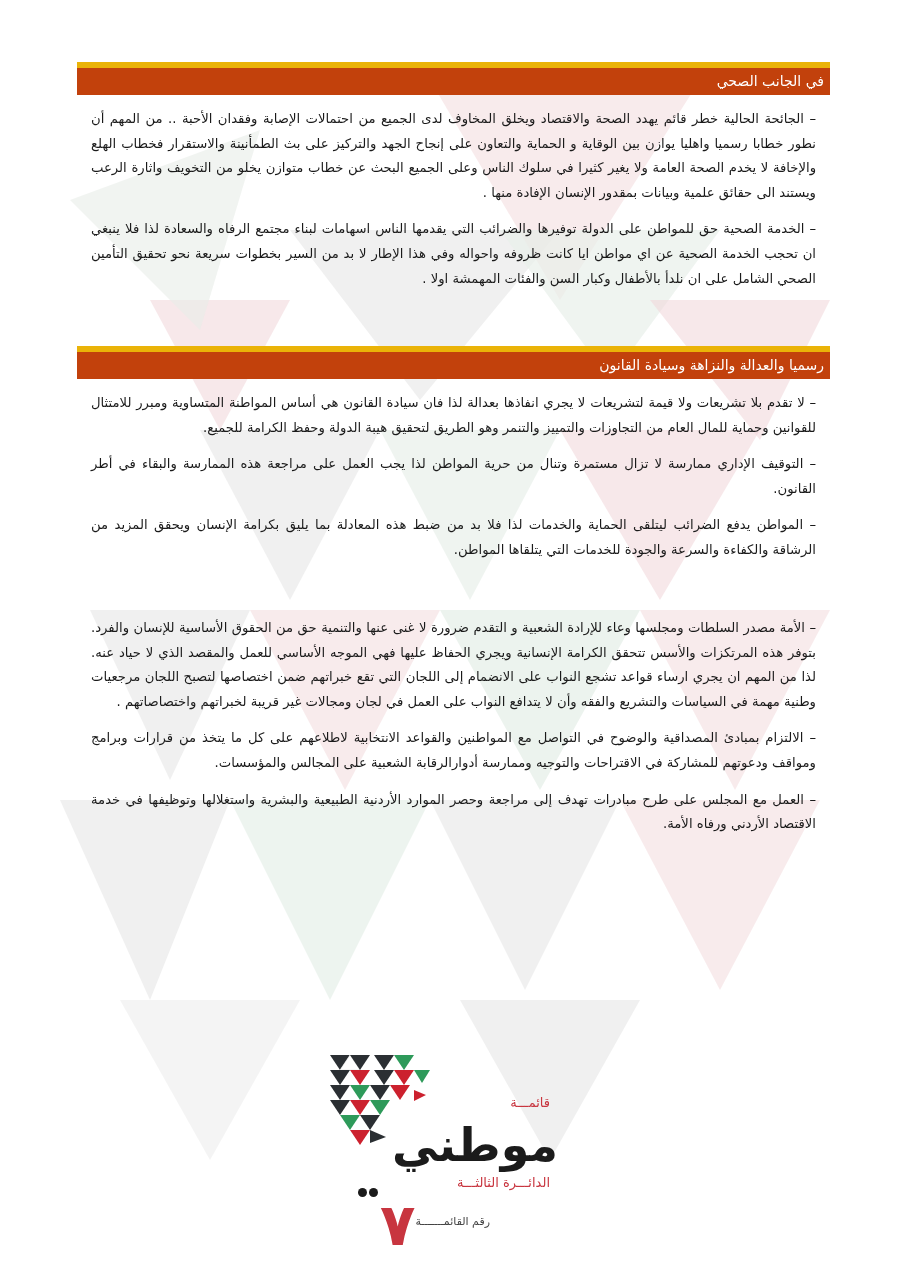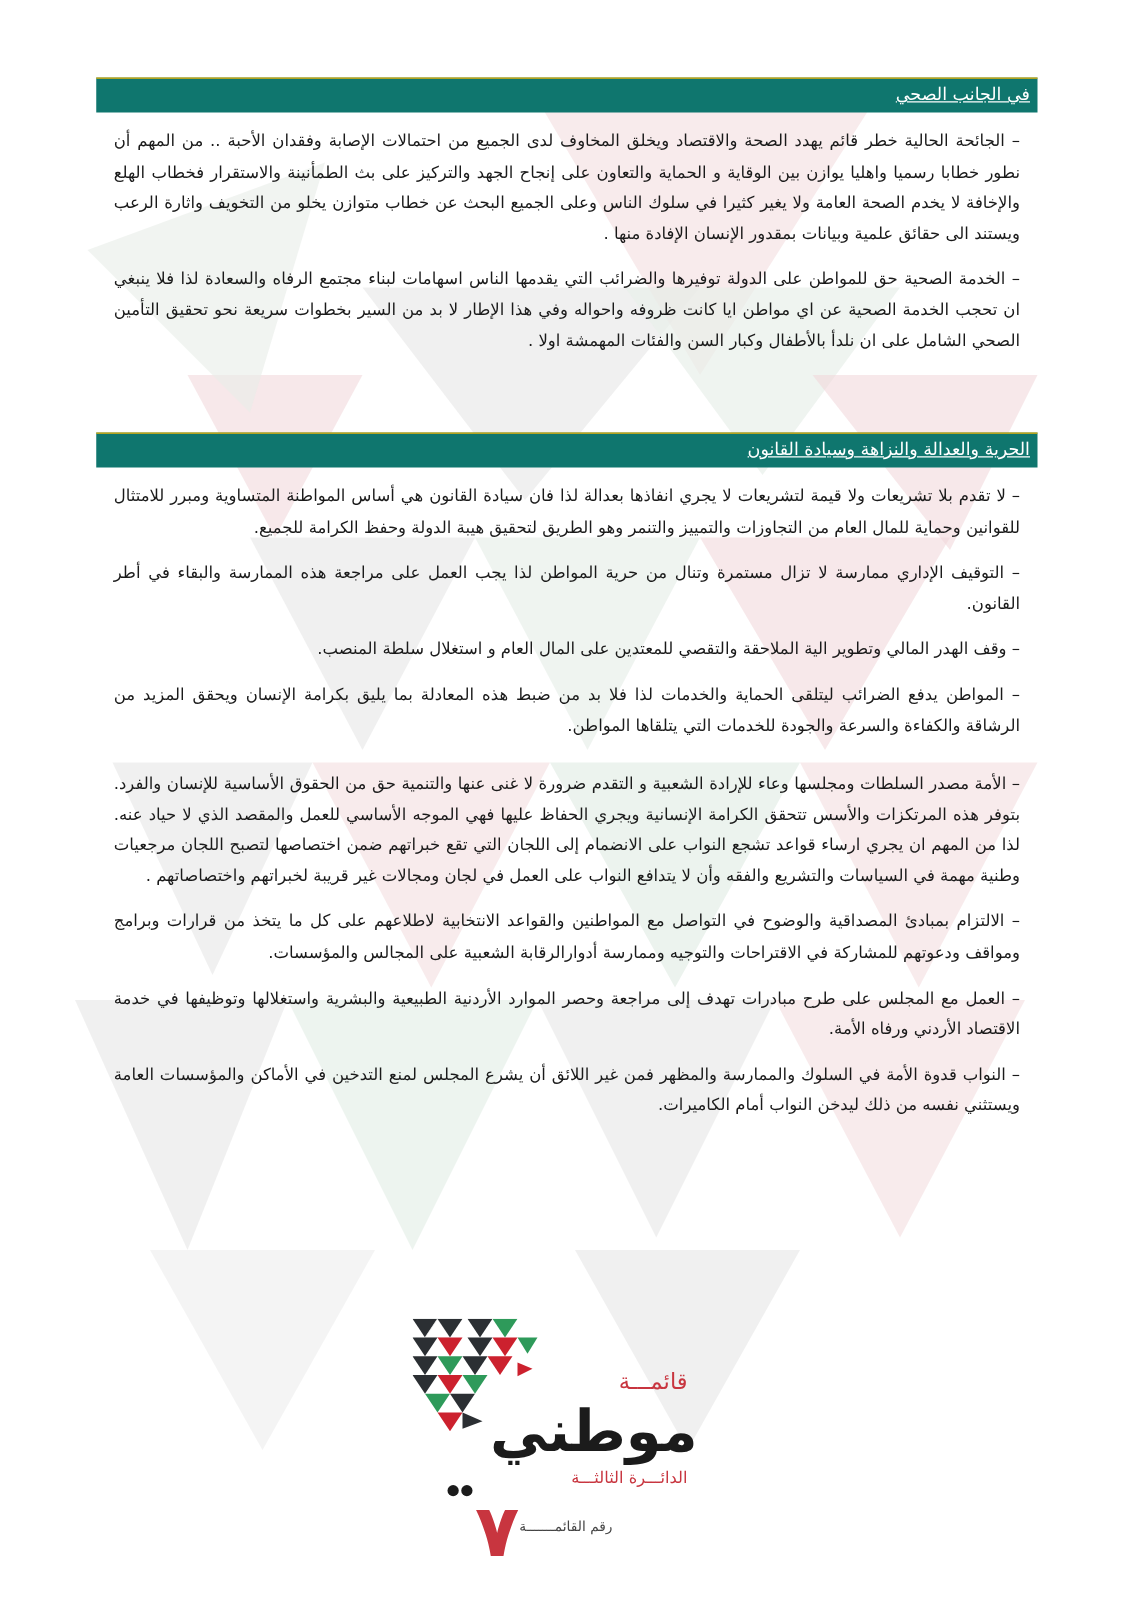--- a/index.html
+++ b/index.html
@@ -7,41 +7,40 @@
     width: 904px; height: 1280px; overflow: hidden;
     background: #ffffff; position: relative;
     font-family: "DejaVu Sans", sans-serif;
   }
   .bg { position: absolute; left: 0; top: 0; width: 904px; height: 1280px; z-index: 0; }
   .page {
     position: absolute; left: 77px; top: 62px; width: 753px;
     z-index: 1; direction: rtl;
   }
   .section-header {
-    background: #0f766e; color: #ffffff;
+    background: #c2410c; color: #ffffff;
     height: 27px; line-height: 27px;
     font-size: 14px; padding: 0 6px 0 0;
-    border-top: 1px solid #eab308;
+    border-top: 6px solid #eab308;
     margin-top: 0;
-    text-decoration: underline;
   }
   .section { margin-bottom: 0; }
   .section.s1 { position: absolute; top: 0; left: 0; right: 0; }
   .section.s2 { position: absolute; top: 284px; left: 0; right: 0; }
   .section.s3 { position: absolute; top: 542px; left: 0; right: 0; }
   .para {
     font-size: 13.2px; line-height: 24.6px; color: #1a1a1a;
     text-align: justify; text-align-last: right;
     margin: 12px; padding: 0 2px;
   }
   .logo {
     position: absolute; left: 330px; top: 1055px; width: 250px; height: 200px; z-index: 1;
   }
   .logo .title-small {
-    position: absolute; right: 30px; top: 40px; color: #c8353f; font-size: 18px; letter-spacing: 4px;
+    position: absolute; right: 30px; top: 40px; color: #c8353f; font-size: 13px; letter-spacing: 4px;
   }
   .logo .title-big {
     position: absolute; right: 22px; top: 50px; color: #1b1b1b; font-size: 46px; font-weight: bold; line-height: 80px;
   }
   .logo .district {
     position: absolute; right: 30px; top: 120px; color: #c8353f; font-size: 13px; letter-spacing: 2px;
   }
   .logo .dots { position: absolute; left: 28px; top: 127px; }
   .logo .dots span { display: inline-block; width: 9px; height: 9px; border-radius: 50%; background: #1b1b1b; margin-right: 2px; }
   .logo .num-label {
@@ -80,32 +79,30 @@
 
 <div class="page">
 
   <section class="section s1">
     <div class="section-header">في الجانب الصحي</div>
     <p class="para">–        الجائحة الحالية خطر قائم يهدد الصحة والاقتصاد ويخلق المخاوف لدى الجميع من احتمالات الإصابة وفقدان الأحبة .. من المهم أن نطور خطابا رسميا واهليا يوازن بين الوقاية و الحماية  والتعاون على إنجاح الجهد والتركيز على بث الطمأنينة والاستقرار فخطاب الهلع والإخافة لا يخدم الصحة العامة ولا يغير كثيرا في سلوك الناس وعلى الجميع البحث عن خطاب متوازن   يخلو من التخويف واثارة الرعب ويستند الى حقائق علمية وبيانات بمقدور الإنسان الإفادة منها   .</p>
     <p class="para">–        الخدمة الصحية حق للمواطن على الدولة توفيرها والضرائب التي يقدمها الناس  اسهامات لبناء مجتمع الرفاه والسعادة لذا فلا ينبغي ان تحجب الخدمة الصحية عن اي مواطن ايا كانت ظروفه واحواله وفي هذا الإطار لا بد من السير بخطوات سريعة نحو تحقيق التأمين الصحي الشامل على ان نلدأ بالأطفال وكبار السن والفئات المهمشة اولا .</p>
   </section>
 
   <section class="section s2">
-    <div class="section-header">الحرية والعدالة والنزاهة وسيادة القانون</div>
+    <div class="section-header">رسميا والعدالة والنزاهة وسيادة القانون</div>
     <p class="para">–        لا تقدم بلا تشريعات ولا قيمة لتشريعات لا يجري انفاذها بعدالة لذا فان سيادة القانون هي أساس المواطنة المتساوية ومبرر للامتثال للقوانين وحماية للمال العام من التجاوزات والتمييز والتنمر  وهو الطريق لتحقيق هيبة الدولة وحفظ الكرامة للجميع.</p>
     <p class="para">–        التوقيف الإداري ممارسة لا تزال مستمرة  وتنال من حرية المواطن لذا  يجب العمل على مراجعة هذه الممارسة والبقاء في أطر القانون.</p>
-    <p class="para">      –        وقف الهدر المالي وتطوير الية الملاحقة والتقصي للمعتدين على المال العام و استغلال سلطة المنصب.</p>
     <p class="para">  –   المواطن يدفع الضرائب ليتلقى الحماية والخدمات لذا فلا بد من ضبط هذه المعادلة بما يليق بكرامة الإنسان ويحقق المزيد من الرشاقة والكفاءة والسرعة  والجودة للخدمات التي يتلقاها المواطن.</p>
   </section>
 
   <section class="section s3">
     <p class="para">–   الأمة مصدر السلطات  ومجلسها وعاء للإرادة الشعبية  و التقدم ضرورة لا غنى عنها  والتنمية حق من الحقوق الأساسية للإنسان والفرد. بتوفر هذه المرتكزات والأسس تتحقق الكرامة الإنسانية ويجري الحفاظ عليها  فهي الموجه الأساسي للعمل والمقصد الذي لا حياد عنه. لذا من المهم ان يجري ارساء قواعد تشجع النواب على الانضمام إلى اللجان التي تقع خبراتهم ضمن اختصاصها لتصبح اللجان مرجعيات وطنية مهمة في السياسات والتشريع والفقه وأن لا  يتدافع النواب على العمل في لجان ومجالات غير قريبة لخبراتهم واختصاصاتهم .</p>
     <p class="para">–  الالتزام بمبادئ المصداقية والوضوح في التواصل مع المواطنين والقواعد الانتخابية لاطلاعهم على كل ما يتخذ من قرارات وبرامج ومواقف ودعوتهم للمشاركة في الاقتراحات والتوجيه وممارسة أدوارالرقابة الشعبية على المجالس والمؤسسات.</p>
     <p class="para">–  العمل مع المجلس على طرح مبادرات تهدف إلى مراجعة وحصر الموارد الأردنية الطبيعية والبشرية واستغلالها وتوظيفها في خدمة الاقتصاد الأردني ورفاه الأمة.</p>
-    <p class="para">– النواب قدوة الأمة في السلوك والممارسة والمظهر فمن غير اللائق أن يشرع المجلس لمنع التدخين في الأماكن والمؤسسات العامة ويستثني نفسه من ذلك ليدخن النواب أمام الكاميرات.</p>
   </section>
 
 </div>
 
 <div class="logo" dir="rtl">
   <svg class="pattern" width="110" height="110" viewBox="0 0 110 110" xmlns="http://www.w3.org/2000/svg">
     <polygon points="0,0 20,0 10,15" fill="#2b2f33"></polygon>
     <polygon points="10,15 30,15 20,0" fill="#ffffff" stroke="#ddd" stroke-width="0.5"></polygon>
     <polygon points="20,0 40,0 30,15" fill="#2b2f33"></polygon>
     <polygon points="44,0 64,0 54,15" fill="#2b2f33"></polygon>

